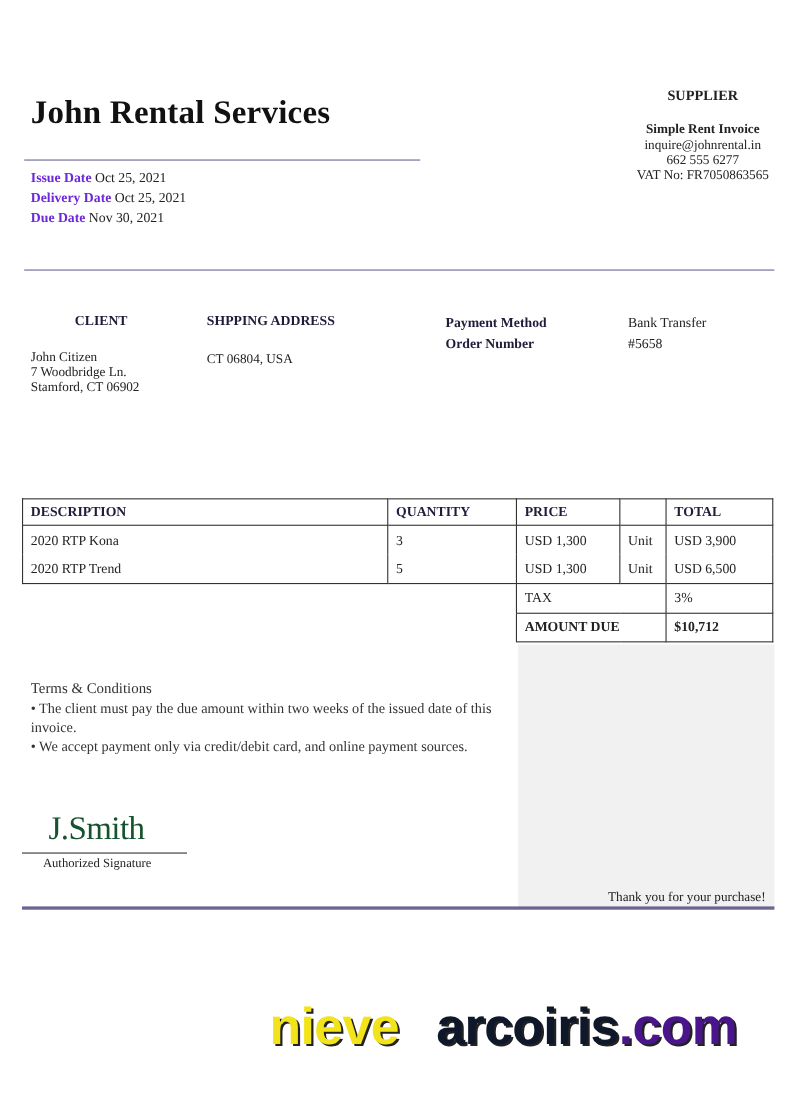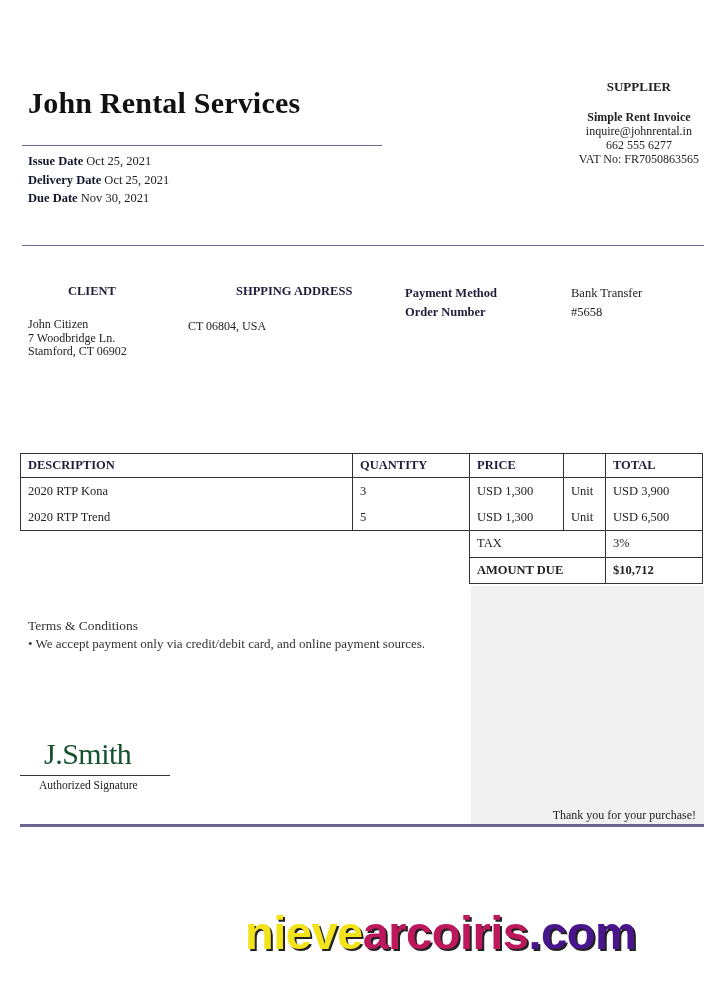--- a/index.html
+++ b/index.html
@@ -4,30 +4,30 @@
 <style>
   html, body { margin: 0; padding: 0; }
   body {
     width: 720px; height: 1000px; background: #ffffff; position: relative; overflow: hidden;
     font-family: "Liberation Serif", "DejaVu Serif", serif; color: #222;
   }
   .abs { position: absolute; }
   .company-name { left: 28px; top: 86px; font-size: 30px; font-weight: bold; color: #111; letter-spacing: 0.2px; }
   .rule-top { left: 22px; top: 145px; width: 360px; height: 0; border-top: 1.5px solid #6d6490; }
   .dates { left: 28px; top: 152px; font-size: 12.5px; line-height: 18.5px; }
-  .dates b { color: #0f172a; }
+  .dates b { color: #6d28d9; }
   .supplier { right: 21px; top: 80px; text-align: center; font-size: 12px; line-height: 14px; }
   .supplier .sup-title { font-weight: bold; font-size: 13px; margin-bottom: 16px; color: #222; }
   .supplier .sup-name { font-weight: bold; }
   .rule-mid { left: 22px; top: 245px; width: 682px; border-top: 1.5px solid #6d6490; }
   .label-bold { font-weight: bold; font-size: 12.5px; color: #1f1d3a; }
   .small { font-size: 12px; line-height: 13.5px; }
   .client-h { left: 28px; top: 284px; margin-left: 40px; }
   .client-body { left: 28px; top: 318px; }
-  .ship-h { left: 188px; top: 284px; margin-left: 48px; }
+  .ship-h { left: 188px; top: 284px; }
   .ship-body { left: 188px; top: 320px; }
   .pay-labels { left: 405px; top: 284px; line-height: 19px; }
   .pay-values { left: 571px; top: 284px; font-size: 12.5px; line-height: 19px; }
 
   table.items { position: absolute; left: 20px; top: 453px; border-collapse: collapse; font-size: 12.5px; }
   table.items td { border-left: 1.5px solid #333; border-right: 1.5px solid #333; padding: 0 7px; height: 26px; }
   table.items tr.head td { border-top: 1.5px solid #333; border-bottom: 1.5px solid #333; font-weight: bold; height: 23px; color: #1f1d3a; }
   table.items tr.last td { border-bottom: 1.5px solid #333; }
   table.items tr.sum td.s { border: 1.5px solid #333; height: 25px; }
   table.items td.blank { border: none; border-right: 1.5px solid #333; }
@@ -37,21 +37,21 @@
   .terms { left: 28px; top: 617px; width: 440px; font-size: 13px; line-height: 17.5px; color: #333; }
   .terms .t-title { font-size: 13.5px; }
   .sig-name { left: 44px; top: 737px; font-size: 30px; color: #14532d; letter-spacing: -0.5px; }
   .sig-rule { left: 20px; top: 775px; width: 150px; border-top: 1.5px solid #333; }
   .sig-label { left: 39px; top: 779px; font-size: 11.5px; color: #222; }
   .thanks { right: 24px; top: 808px; font-size: 12px; color: #222; }
   .rule-bottom { left: 20px; top: 824px; width: 684px; border-top: 3px solid #6d6490; }
 
   .watermark { left: 245px; top: 905px; font-family: "Liberation Sans", "DejaVu Sans", sans-serif; font-weight: bold; font-size: 47px; letter-spacing: -0.5px; text-shadow: 2px 2px 0 #222; }
   .wm-y { color: #f3e31a; }
-  .wm-o { color: #be185d; }
+  .wm-o { color: #0f172a; margin-left: 34px; }
   .wm-p { color: #4a148c; }
 </style>
 </head>
 <body>
 
 <div class="abs company-name">John Rental Services</div>
 <div class="abs rule-top"></div>
 
 <div class="abs dates">
   <div><b>Issue Date</b> <span>Oct 25, 2021</span></div>
@@ -128,20 +128,21 @@
   <tr class="sum">
     <td class="blank" colspan="2" style="border-left:none;"></td>
     <td class="s bold" colspan="2">AMOUNT DUE</td>
     <td class="s bold">$10,712</td>
   </tr>
 </tbody>
   </table>
 
 <div class="abs terms">
   <div class="t-title">Terms &amp; Conditions</div>
+  <div>•   The client must pay the due amount within two weeks of the issued date of this invoice.</div>
   <div>•  We accept payment only via credit/debit card, and online payment sources.</div>
 </div>
 
 <div class="abs sig-name">J.Smith</div>
 <div class="abs sig-rule"></div>
 <div class="abs sig-label">Authorized Signature</div>
 
 <div class="abs thanks">Thank you for your purchase!</div>
 <div class="abs rule-bottom"></div>
 

